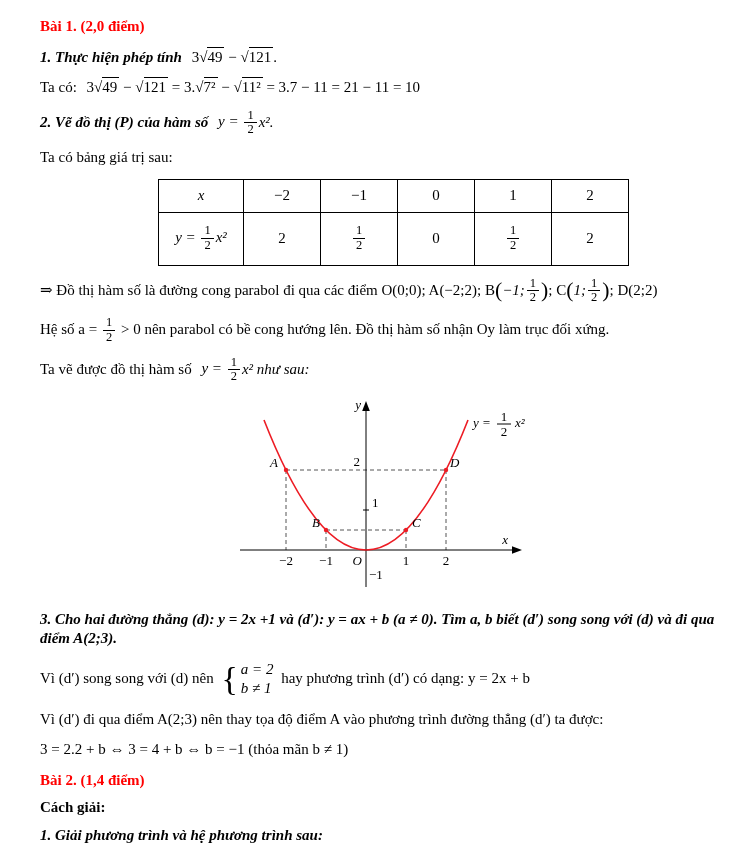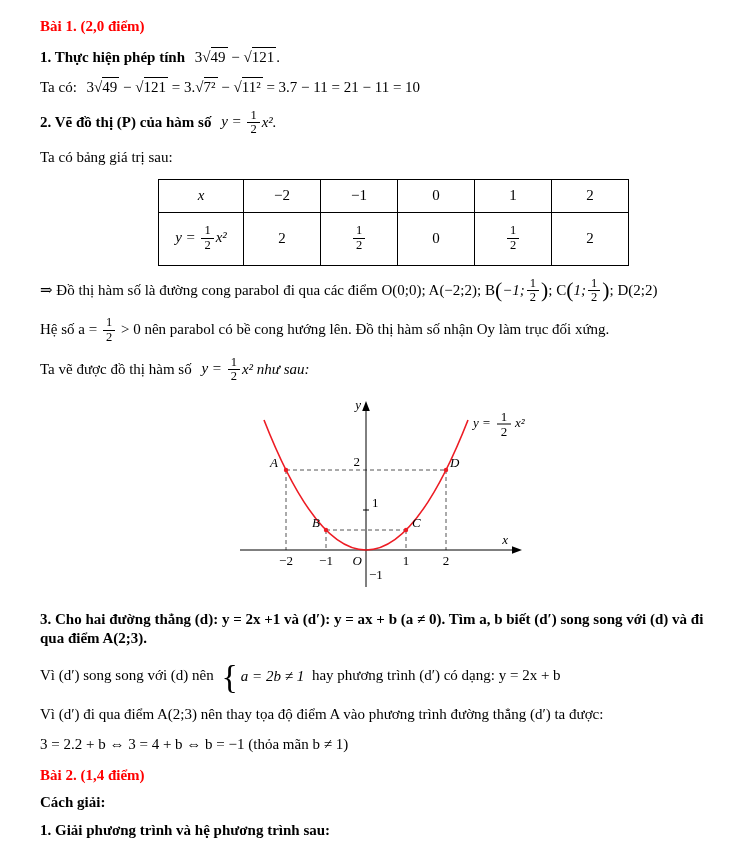--- a/index.html
+++ b/index.html
@@ -5,31 +5,31 @@
   html,body{margin:0;padding:0;background:#fff;}
   .page{
     width:750px;height:868px;box-sizing:border-box;
     padding:6px 28px 10px 40px;
     font-family:"Liberation Serif","DejaVu Serif",serif;
     font-size:15px;color:#000;background:#fff;overflow:hidden;line-height:1.3;
   }
   p{margin:11px 0;}
   .red{color:#ff0000;font-weight:700;}
   .blue{color:#000000;font-weight:700;}
-  .bi{font-weight:700;}
+  .bi{font-weight:700;font-style:italic;}
   .mi{font-style:italic;}
   .sqrt{white-space:nowrap;}
   .sqrt .arg{border-top:1px solid #000;padding:1px 2px 0 0;}
   .frac{display:inline-block;vertical-align:middle;text-align:center;line-height:1.1;font-size:12.5px;margin:0 2px;}
   .frac .num{display:block;border-bottom:1px solid #000;padding:0 3px;}
   .frac .den{display:block;padding:0 3px;}
   .bp{font-size:1.45em;vertical-align:middle;line-height:1;font-weight:400;font-style:normal;}
   .sys{display:inline-flex;align-items:center;vertical-align:middle;margin:0 4px;}
   .sys .brace{font-size:34px;line-height:1;margin-right:3px;font-weight:400;}
-  .sys .rows{display:flex;flex-direction:row;line-height:1.3;font-style:italic;}
+  .sys .rows{display:flex;flex-direction:column;line-height:1.3;font-style:italic;}
   table.vals{border-collapse:collapse;margin:6px 0 6px 118px;}
   table.vals td{border:1px solid #000;text-align:center;vertical-align:middle;padding:2px 4px;}
   table.vals td.c0{width:76px;}
   table.vals td.c{width:68px;}
   tr.r1 td{height:28px;}
   tr.r2 td{height:48px;}
   .center-eq{text-align:left;margin-right:60px;}
   .graph-wrap{width:330px;margin:0 auto;}
   svg text{font-family:"Liberation Serif","DejaVu Serif",serif;font-size:13px;}
   .sp{margin-left:6px;}

